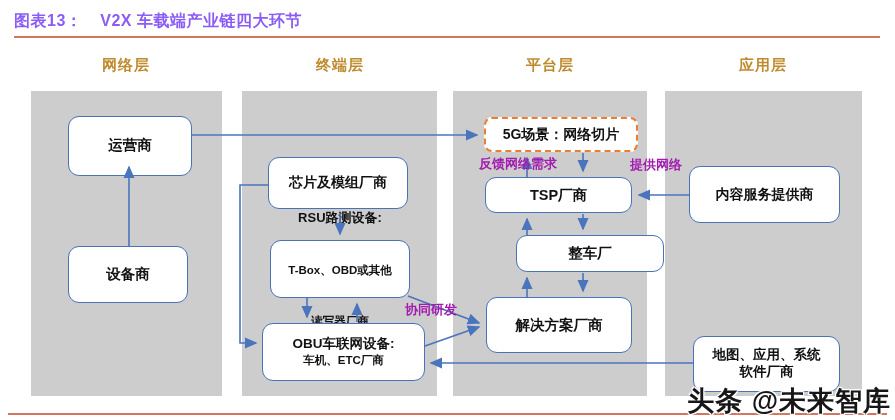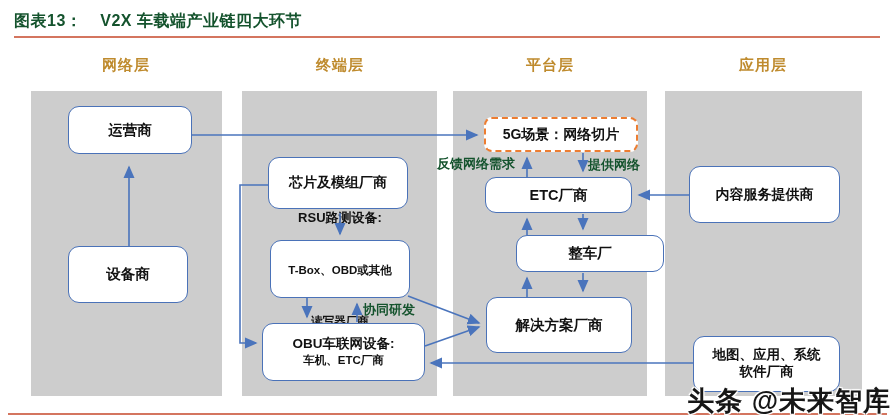--- a/index.html
+++ b/index.html
@@ -1,48 +1,48 @@
 <!DOCTYPE html>
 <html><head>
 <meta charset="utf-8">
 <style>
   html,body{margin:0;padding:0;}
   body{font-family:"Liberation Sans","DejaVu Sans",sans-serif;background:#fff;}
   .stage{position:relative;width:895px;height:420px;background:#fff;overflow:hidden;}
 
-  .caption{position:absolute;left:14px;top:11px;font-size:16px;font-weight:bold;color:#14532d;letter-spacing:.5px;}
+  .caption{position:absolute;left:14px;top:11px;font-size:16px;font-weight:bold;color:#8b5cf6;letter-spacing:.5px;}
   .caption .prefix{margin-right:18px;}
   .rule{position:absolute;height:2px;background:#d4755f;}
   .rule.top{left:14px;width:866px;top:36px;}
   .rule.bottom{left:8px;width:879px;top:413px;}
 
   .col-header{position:absolute;top:56px;width:120px;text-align:center;font-size:15px;font-weight:bold;color:#bf8b2e;letter-spacing:1px;}
   .ch1{left:66px;} .ch2{left:280px;font-family:Liberation Mono, monospace;} .ch3{left:490px;} .ch4{left:703px;}
 
   .panel{position:absolute;top:91px;height:305px;background:#cdcdcd;z-index:1;}
   .pn1{left:31px;width:191px;} .pn2{left:242px;width:195px;}
   .pn3{left:453px;width:194px;} .pn4{left:665px;width:197px;}
 
   .box{position:absolute;box-sizing:border-box;background:#fff;border:1.6px solid #4a72b8;border-radius:11px;
        display:flex;flex-direction:column;align-items:center;justify-content:center;text-align:center;
        font-weight:bold;font-size:14.5px;color:#111;z-index:4;line-height:1.25;}
   .box .sub{font-size:11.5px;font-weight:600;white-space:nowrap;}
-  .operator{left:68px;top:106px;width:124px;height:48px;}
+  .operator{left:68px;top:116px;width:124px;height:60px;font-family:Liberation Mono, monospace;}
   .equipment{left:68px;top:246px;width:120px;height:57px;}
   .chip{left:268px;top:157px;width:140px;height:52px;font-size:14px;}
   .rsu{left:270px;top:240px;width:140px;height:58px;font-size:13px;gap:37px;}
   .obu{left:262px;top:323px;width:163px;height:58px;font-size:13.5px;}
   .fiveg{left:484px;top:117px;width:154px;height:35px;border:2px dashed #ed7d31;border-radius:8px;font-size:14px;}
   .tsp{left:485px;top:177px;width:147px;height:36px;}
   .oem{left:484px;top:235px;width:148px;height:37px;margin-left:32px;}
   .solution{left:486px;top:297px;width:146px;height:56px;}
   .content{left:689px;top:166px;width:151px;height:57px;font-size:14px;text-align:center;}
   .software{left:693px;top:336px;width:147px;height:56px;font-size:13.5px;}
 
-  .edge-label{position:absolute;font-size:13px;font-weight:600;color:#14532d;z-index:6;white-space:nowrap;}
+  .edge-label{position:absolute;font-size:13px;font-weight:600;color:#a21caf;z-index:6;white-space:nowrap;margin-left:42px;}
   .lbl-feedback{left:437px;top:155px;}
   .lbl-provide{left:588px;top:156px;}
   .lbl-codev{left:363px;top:301px;}
 
   svg.arrows{position:absolute;left:0;top:0;z-index:5;pointer-events:none;}
 
   .watermark{position:absolute;right:4px;bottom:1px;font-size:27px;font-weight:bold;color:#161616;z-index:10;letter-spacing:1px;
      text-shadow:-1px -1px 0 #fff,1px -1px 0 #fff,-1px 1px 0 #fff,1px 1px 0 #fff,0 0 3px #fff;}
 </style>
 </head>
@@ -108,21 +108,21 @@
   </div>
   <div class="box obu">
     <span>OBU车联网设备:</span>
     <span class="sub">车机、ETC厂商</span>
   </div>
 
   <div class="box fiveg">
     <span>5G场景：网络切片</span>
   </div>
   <div class="box tsp">
-    <span>ETC厂商</span>
+    <span>TSP厂商</span>
   </div>
   <div class="box oem">
     <span>整车厂</span>
   </div>
   <div class="box solution">
     <span>解决方案厂商</span>
   </div>
 
   <div class="box content">
     <span>内容服务提供商</span>

